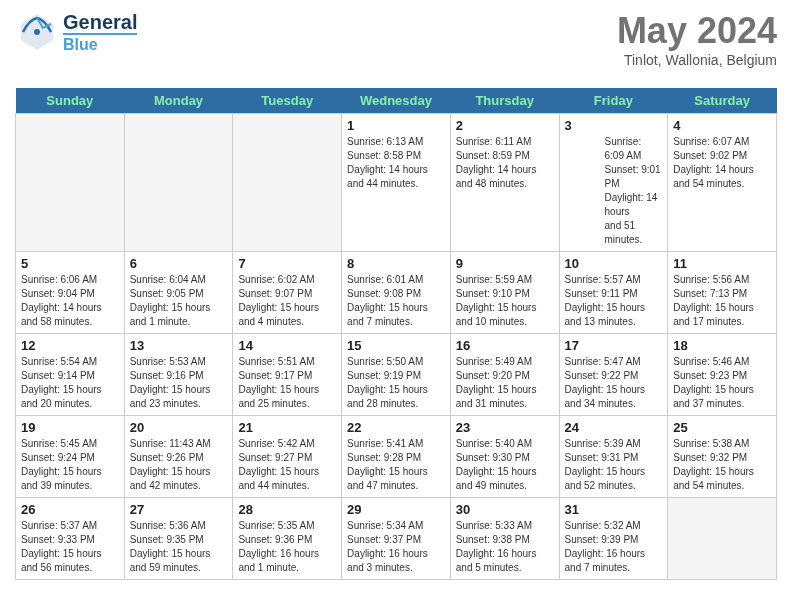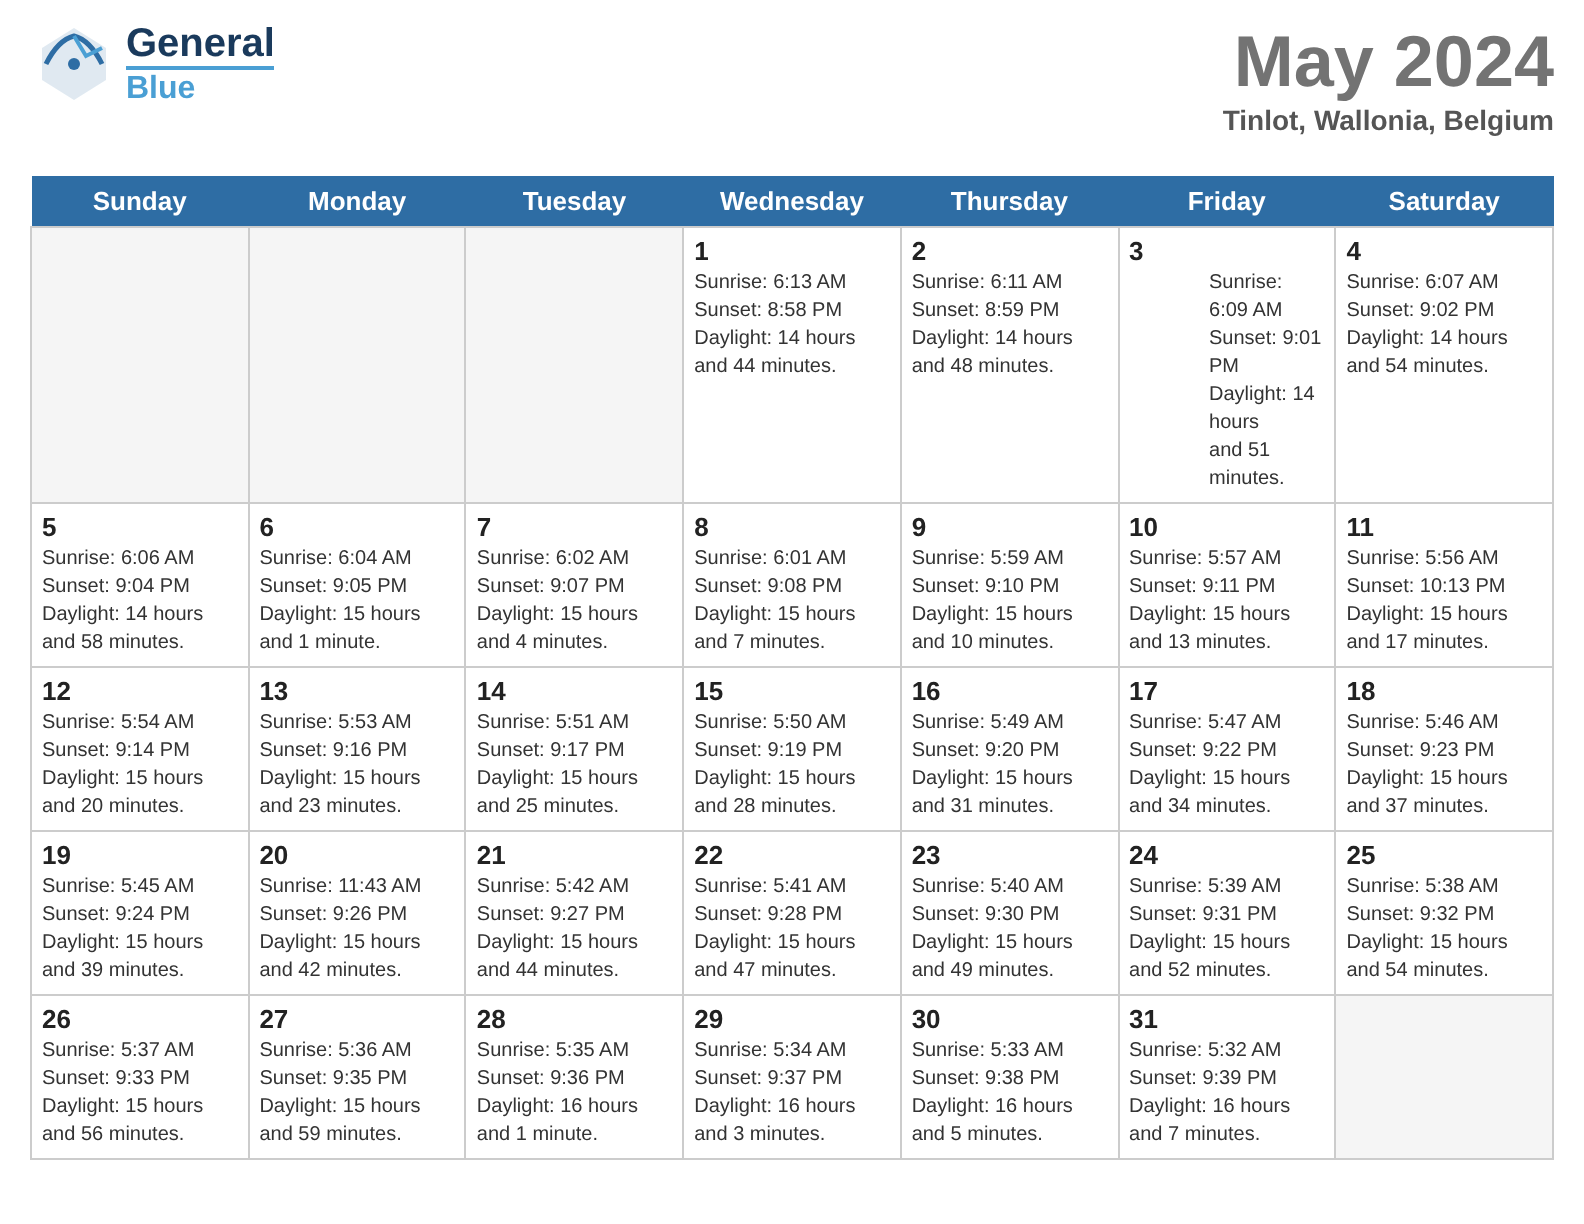--- a/index.html
+++ b/index.html
@@ -25,30 +25,29 @@
       text-align: right;
     }
     .month-title {
       font-size: 36px;
       font-weight: bold;
       color: #737373;
     }
     .location {
       font-size: 14px;
       color: #555;
-      font-weight: bold;
     }
     table {
       width: 100%;
       border-collapse: collapse;
       table-layout: fixed;
     }
     th {
       background: #2e6da4;
-      color: #ffffff;
+      color: #86efac;
       text-align: center;
       padding: 5px 2px;
       font-size: 13px;
       font-weight: bold;
     }
     td {
       border: 1px solid #ccc;
       vertical-align: top;
       padding: 4px 5px;
       height: 80px;
@@ -184,21 +183,21 @@
         <td>
           <div class="day-num">10</div>
           <div class="day-info" style="white-space: pre-line;">Sunrise: 5:57 AM
 Sunset: 9:11 PM
 Daylight: 15 hours
 and 13 minutes.</div>
         </td>
         <td>
           <div class="day-num">11</div>
           <div class="day-info" style="white-space: pre-line;">Sunrise: 5:56 AM
-Sunset: 10:13 PM
+Sunset: 7:13 PM
 Daylight: 15 hours
 and 17 minutes.</div>
         </td>
       </tr>
       <tr>
         <td>
           <div class="day-num">12</div>
           <div class="day-info" style="white-space: pre-line;">Sunrise: 5:54 AM
 Sunset: 9:14 PM
 Daylight: 15 hours

